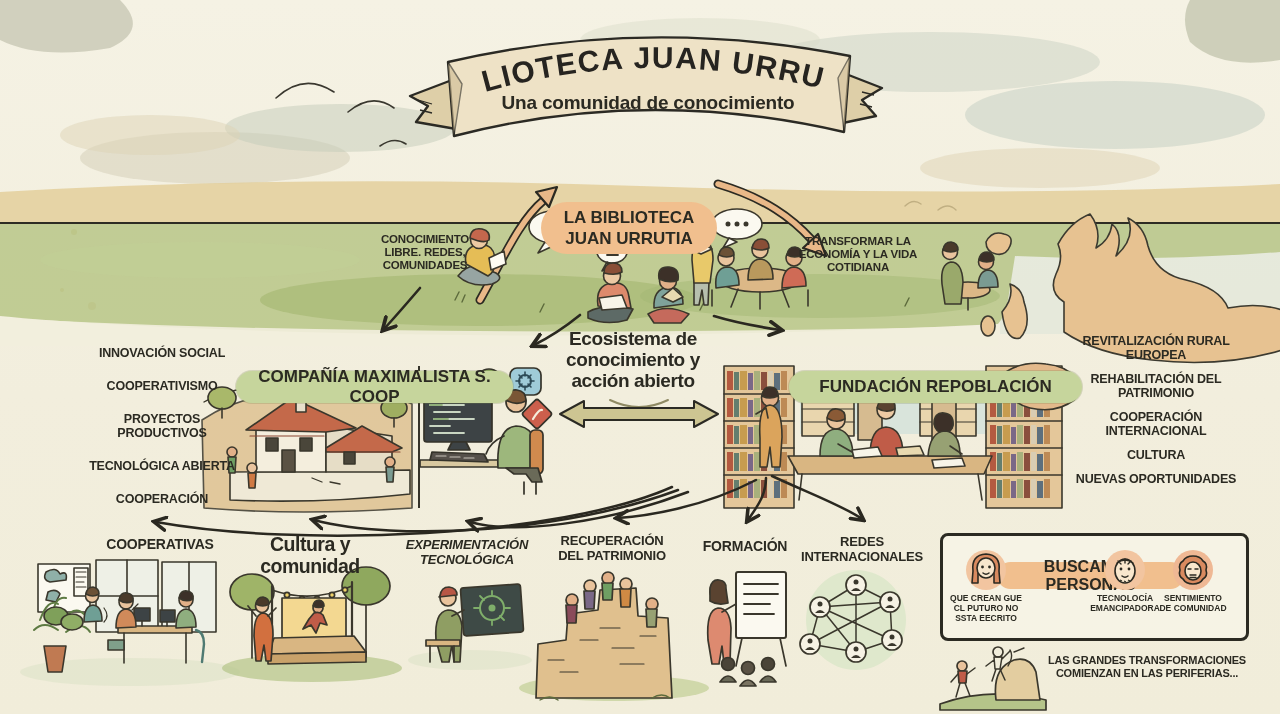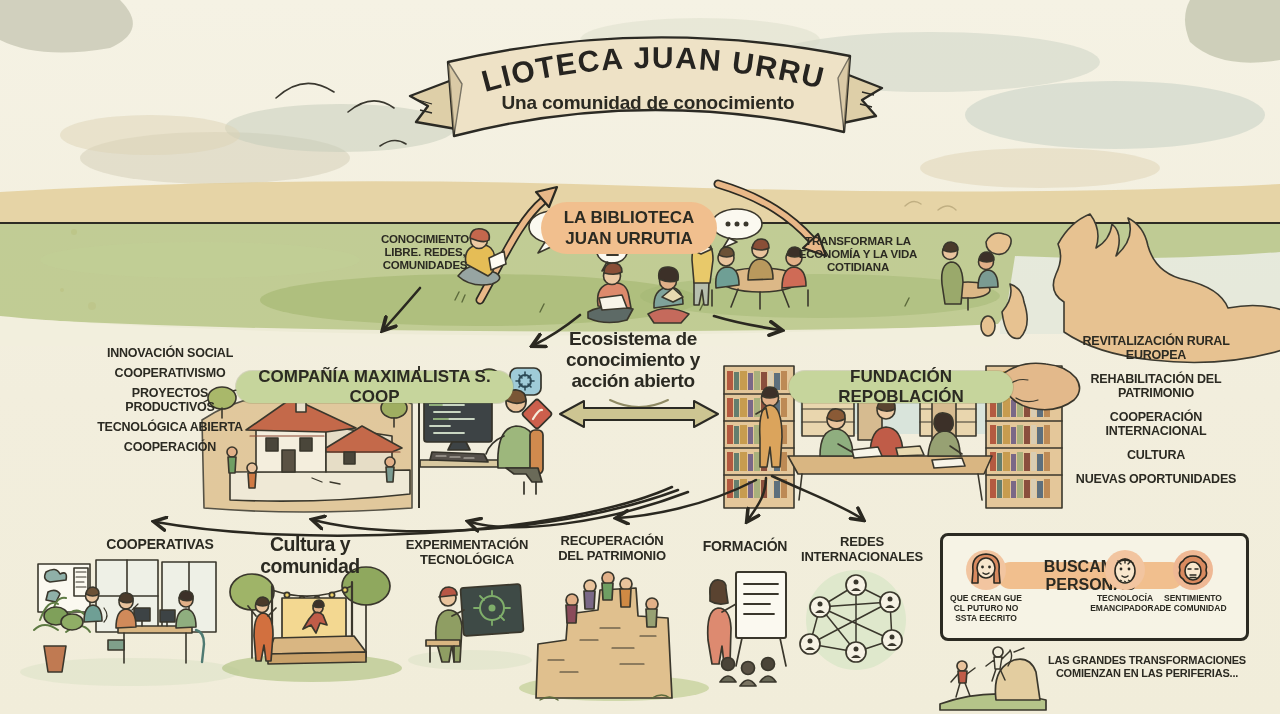--- a/index.html
+++ b/index.html
@@ -448,43 +448,43 @@
     <span>LA BIBLIOTECA</span>
     <span>JUAN URRUTIA</span>
   </div>
 
   <div class="lbl" style="left:370px;top:233px;width:110px;font-size:11.5px;">CONOCIMIENTO LIBRE. REDES, COMUNIDADES</div>
 
   <div class="lbl" style="left:796px;top:235px;width:124px;font-size:11.5px;">TRANSFORMAR LA ECONOMÍA Y LA VIDA COTIDIANA</div>
 
   <div class="pill pill-green" style="left:236px;top:335px;width:277px;height:32px;font-size:17px;">COMPAÑÍA MAXIMALISTA S. COOP</div>
 
-  <div class="pill pill-green" style="left:789px;top:335px;width:224px;height:32px;font-size:17px;">FUNDACIÓN REPOBLACIÓN</div>
-
-  <div class="sidelist" style="left:94px;top:346px;width:152px;gap:6px;font-size:12.5px;">
+  <div class="pill pill-green" style="left:789px;top:335px;width:293px;height:32px;font-size:17px;">FUNDACIÓN REPOBLACIÓN</div>
+
+  <div class="sidelist" style="left:86px;top:346px;width:152px;gap:19px;font-size:12.5px;">
     <div>INNOVACIÓN SOCIAL</div>
     <div>COOPERATIVISMO</div>
     <div>PROYECTOS PRODUCTIVOS</div>
     <div>TECNOLÓGICA ABIERTA</div>
     <div>COOPERACIÓN</div>
   </div>
 
   <div class="sidelist" style="left:1064px;top:334px;width:184px;gap:10px;font-size:12.5px;">
     <div>REVITALIZACIÓN RURAL EUROPEA</div>
     <div>REHABILITACIÓN DEL PATRIMONIO</div>
     <div>COOPERACIÓN INTERNACIONAL</div>
     <div>CULTURA</div>
     <div>NUEVAS OPORTUNIDADES</div>
   </div>
 
   <div class="lbl" style="left:549px;top:329px;width:168px;font-size:19px;line-height:1.1;letter-spacing:-0.4px;">Ecosistema de conocimiento y acción abierto</div>
 
   <div class="lbl" style="left:95px;top:537px;width:130px;font-size:14px;">COOPERATIVAS</div>
   <div class="lbl" style="left:247px;top:533px;width:126px;font-size:19.5px;letter-spacing:-0.5px;">Cultura y comunidad</div>
-  <div class="lbl" style="left:405px;top:538px;width:124px;font-size:13px;">EXPERIMENTACIÓN TECNOLÓGICA</div>
+  <div class="lbl" style="left:405px;top:538px;width:124px;font-size:13px;font-style:italic;">EXPERIMENTACIÓN TECNOLÓGICA</div>
   <div class="lbl" style="left:550px;top:534px;width:124px;font-size:13px;">RECUPERACIÓN DEL PATRIMONIO</div>
   <div class="lbl" style="left:688px;top:539px;width:114px;font-size:14px;">FORMACIÓN</div>
   <div class="lbl" style="left:800px;top:535px;width:124px;font-size:13px;">REDES INTERNACIONALES</div>
 
   <div id="buscamos-box"></div>
   <div class="pill pill-orange" style="left:997px;top:526px;width:187px;height:27px;font-size:16px;border-radius:14px;">BUSCAMOS PERSONAS</div>
 
   <div class="persona-col" style="left:950px;top:549px;">
     <svg width="42" height="42" viewBox="0 0 42 42">
       <circle cx="21" cy="21" r="20" fill="#f2c5a0"></circle>

